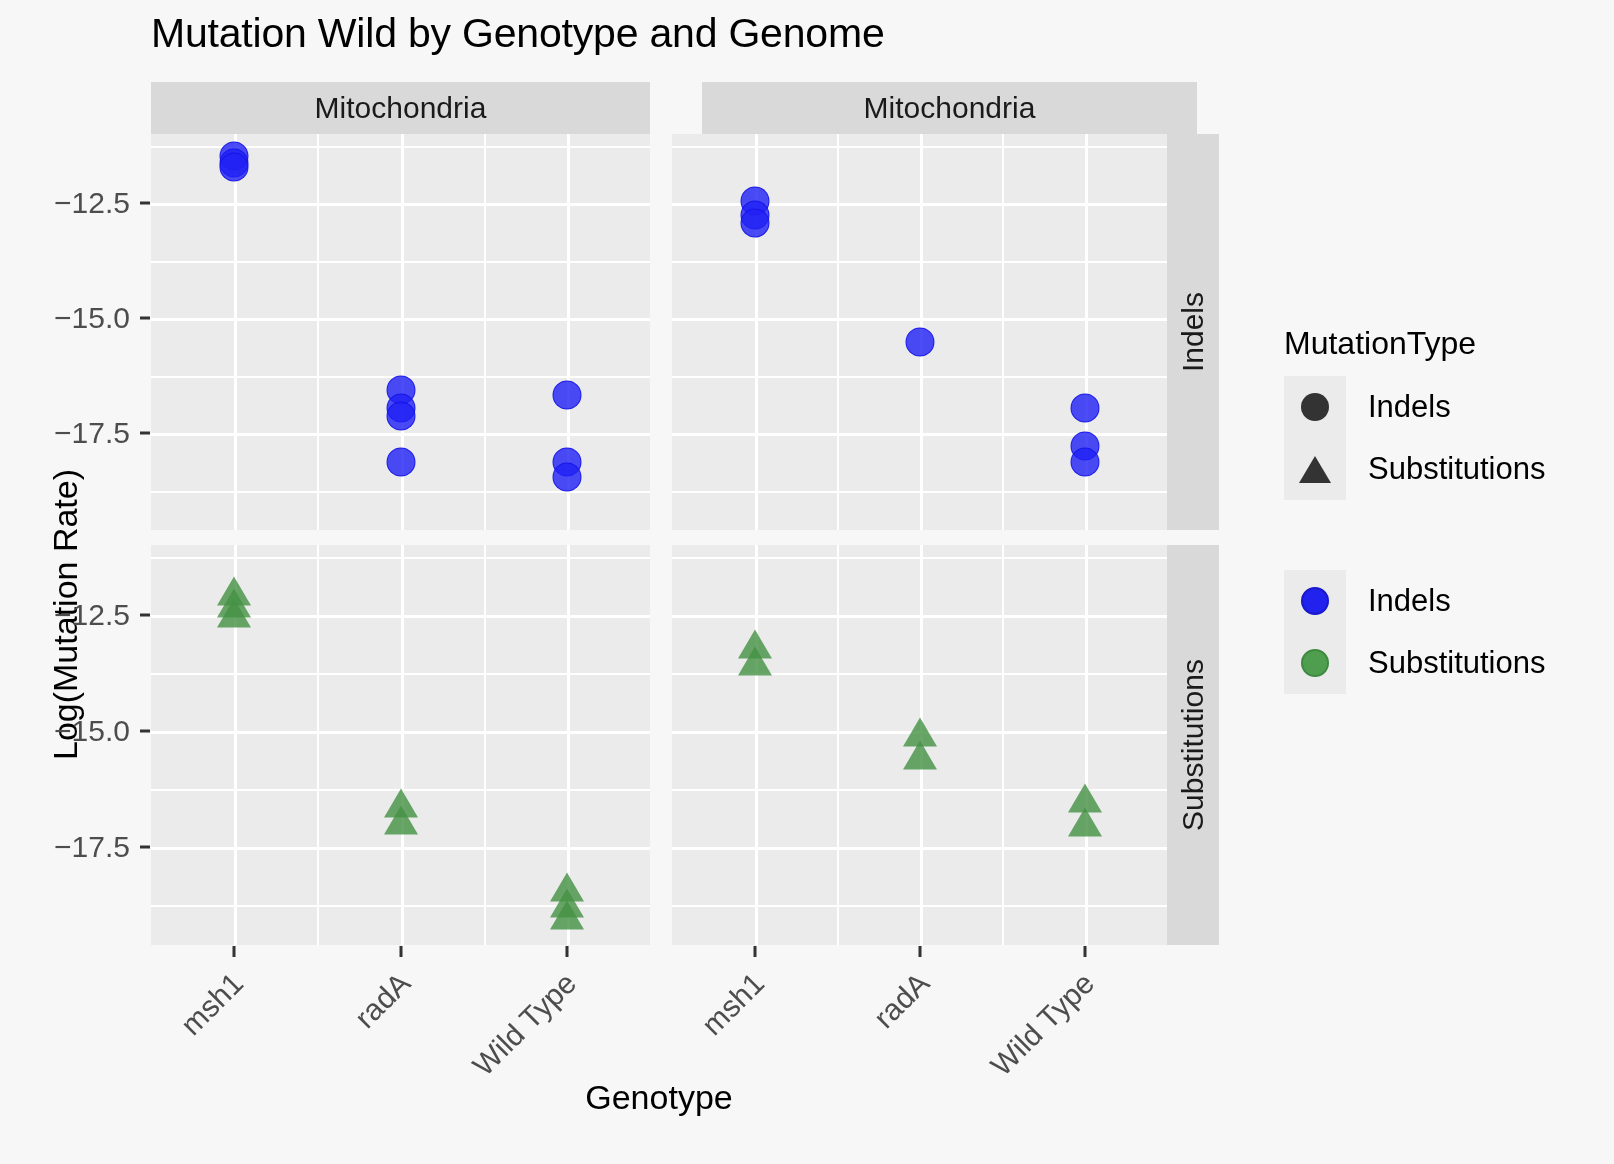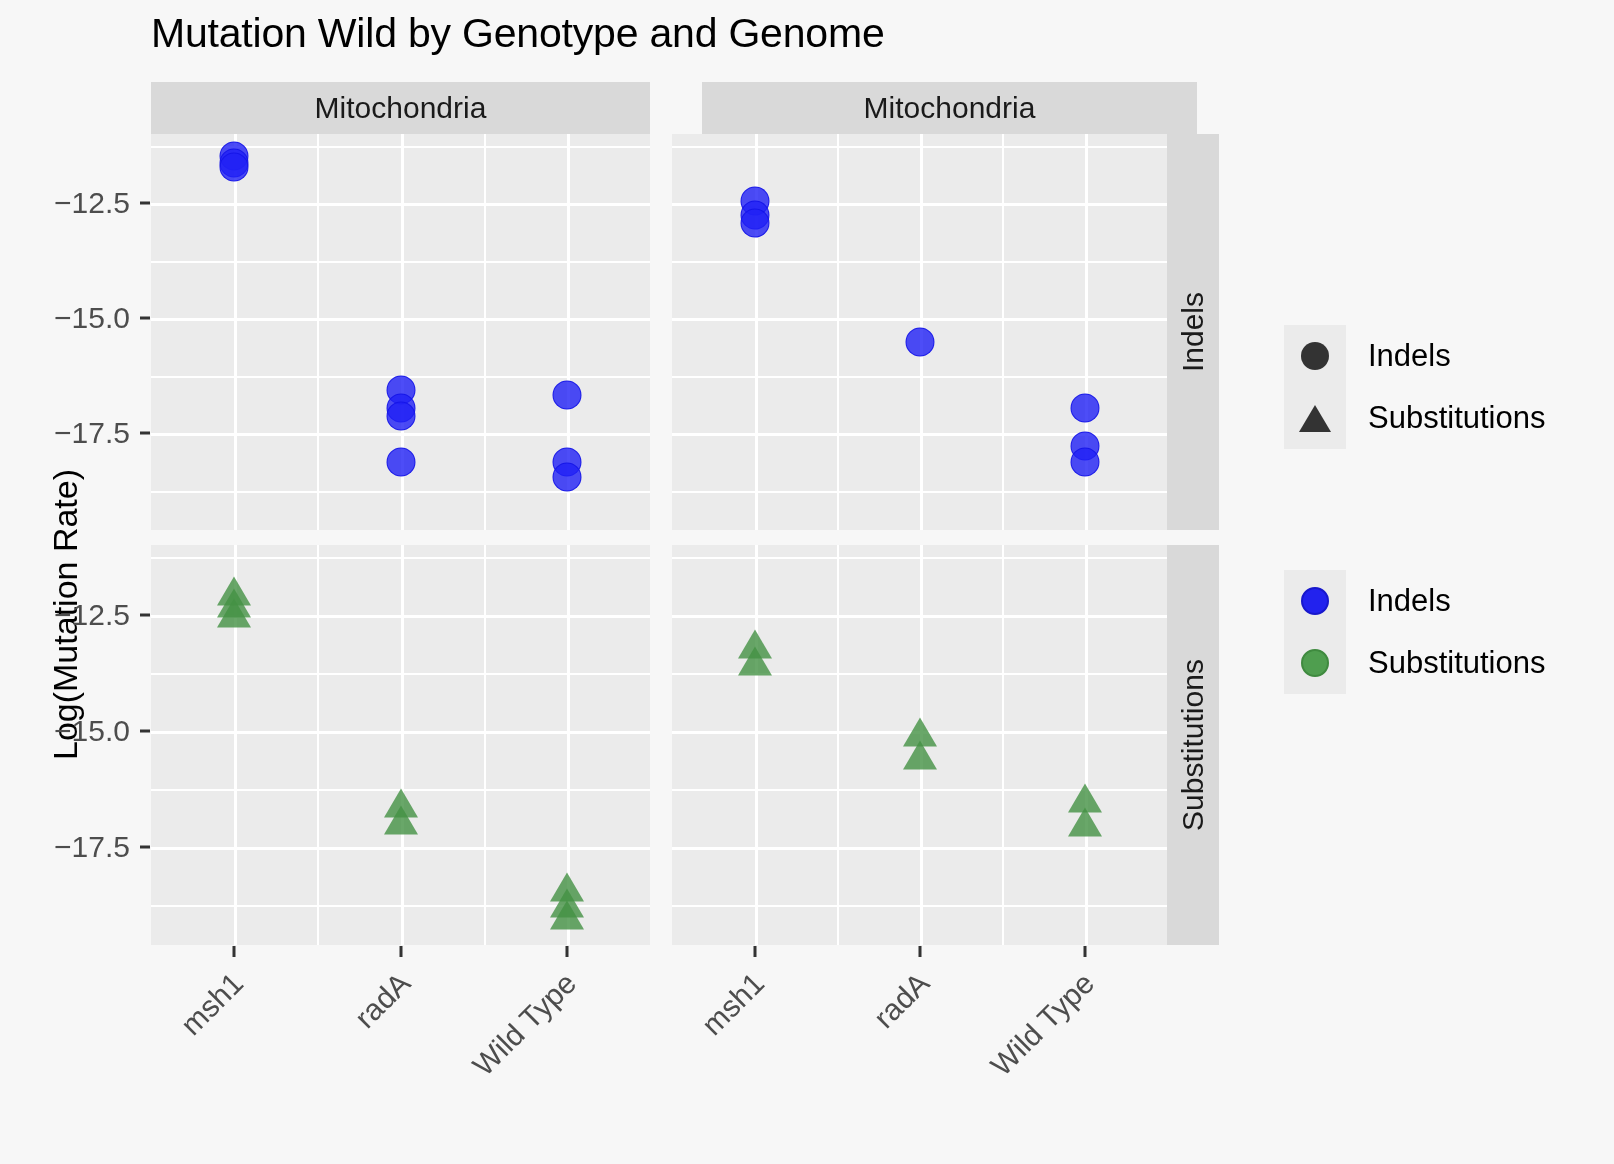--- a/index.html
+++ b/index.html
@@ -137,20 +137,21 @@
 </style>
 </head>
 <body>
 
 <div id="stage">
 
   <div id="plot-title">Mutation Wild by Genotype and Genome</div>
 
   <div id="y-axis-title">Log(Mutation Rate)</div>
 
+  <div id="x-axis-title">Genotype</div>
 
   <div id="strips-top">
       <div class="strip-top" style="left: 151px; top: 82px; width: 499px;">Mitochondria</div>
       <div class="strip-top" style="left: 678px; top: 82px; width: 495px; margin-left: 24px;">Mitochondria</div>
     </div>
   <div id="strips-right">
       <div class="strip-right" style="left: 1167px; top: 134px; height: 396px;">
         <span>Indels</span>
       </div>
       <div class="strip-right" style="left: 1167px; top: 545px; height: 400px;">
@@ -277,20 +278,21 @@
       <div class="xtick-label" style="left: 558.833px; top: 966px; right: auto; transform-origin: right top; transform: translateX(-100%) rotate(-45deg);">Wild Type</div>
       <div class="xtick-mark" style="left: 754.5px; top: 946px;"></div>
       <div class="xtick-label" style="left: 746.5px; top: 966px; right: auto; transform-origin: right top; transform: translateX(-100%) rotate(-45deg);">msh1</div>
       <div class="xtick-mark" style="left: 919.5px; top: 946px;"></div>
       <div class="xtick-label" style="left: 911.5px; top: 966px; right: auto; transform-origin: right top; transform: translateX(-100%) rotate(-45deg);">radA</div>
       <div class="xtick-mark" style="left: 1084.5px; top: 946px;"></div>
       <div class="xtick-label" style="left: 1076.5px; top: 966px; right: auto; transform-origin: right top; transform: translateX(-100%) rotate(-45deg);">Wild Type</div>
     </div>
   <div id="legend-area">
       <div class="legend" style="left: 1284px; top: 325px;">
+        <div class="legend-title">MutationType</div>
         <div class="legend-rows">
           <div class="legend-row">
             <div class="legend-key">
               <div class="key-circle-dark"></div>
             </div>
             <div class="legend-label">Indels</div>
           </div>
           <div class="legend-row">
             <div class="legend-key">
               <div class="key-tri-dark"></div>

